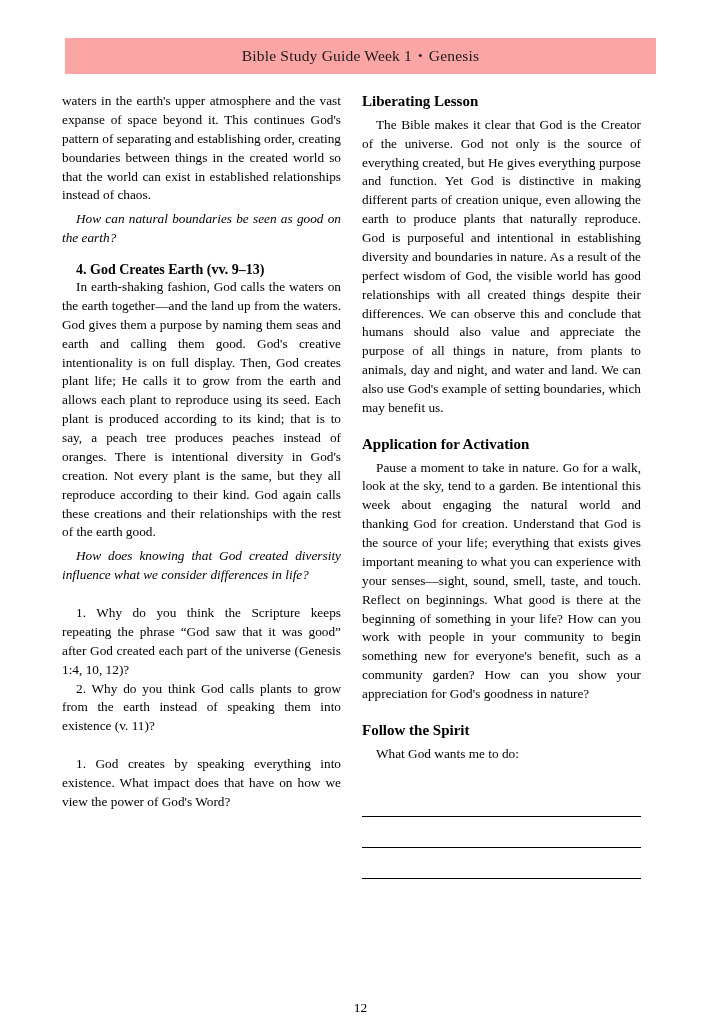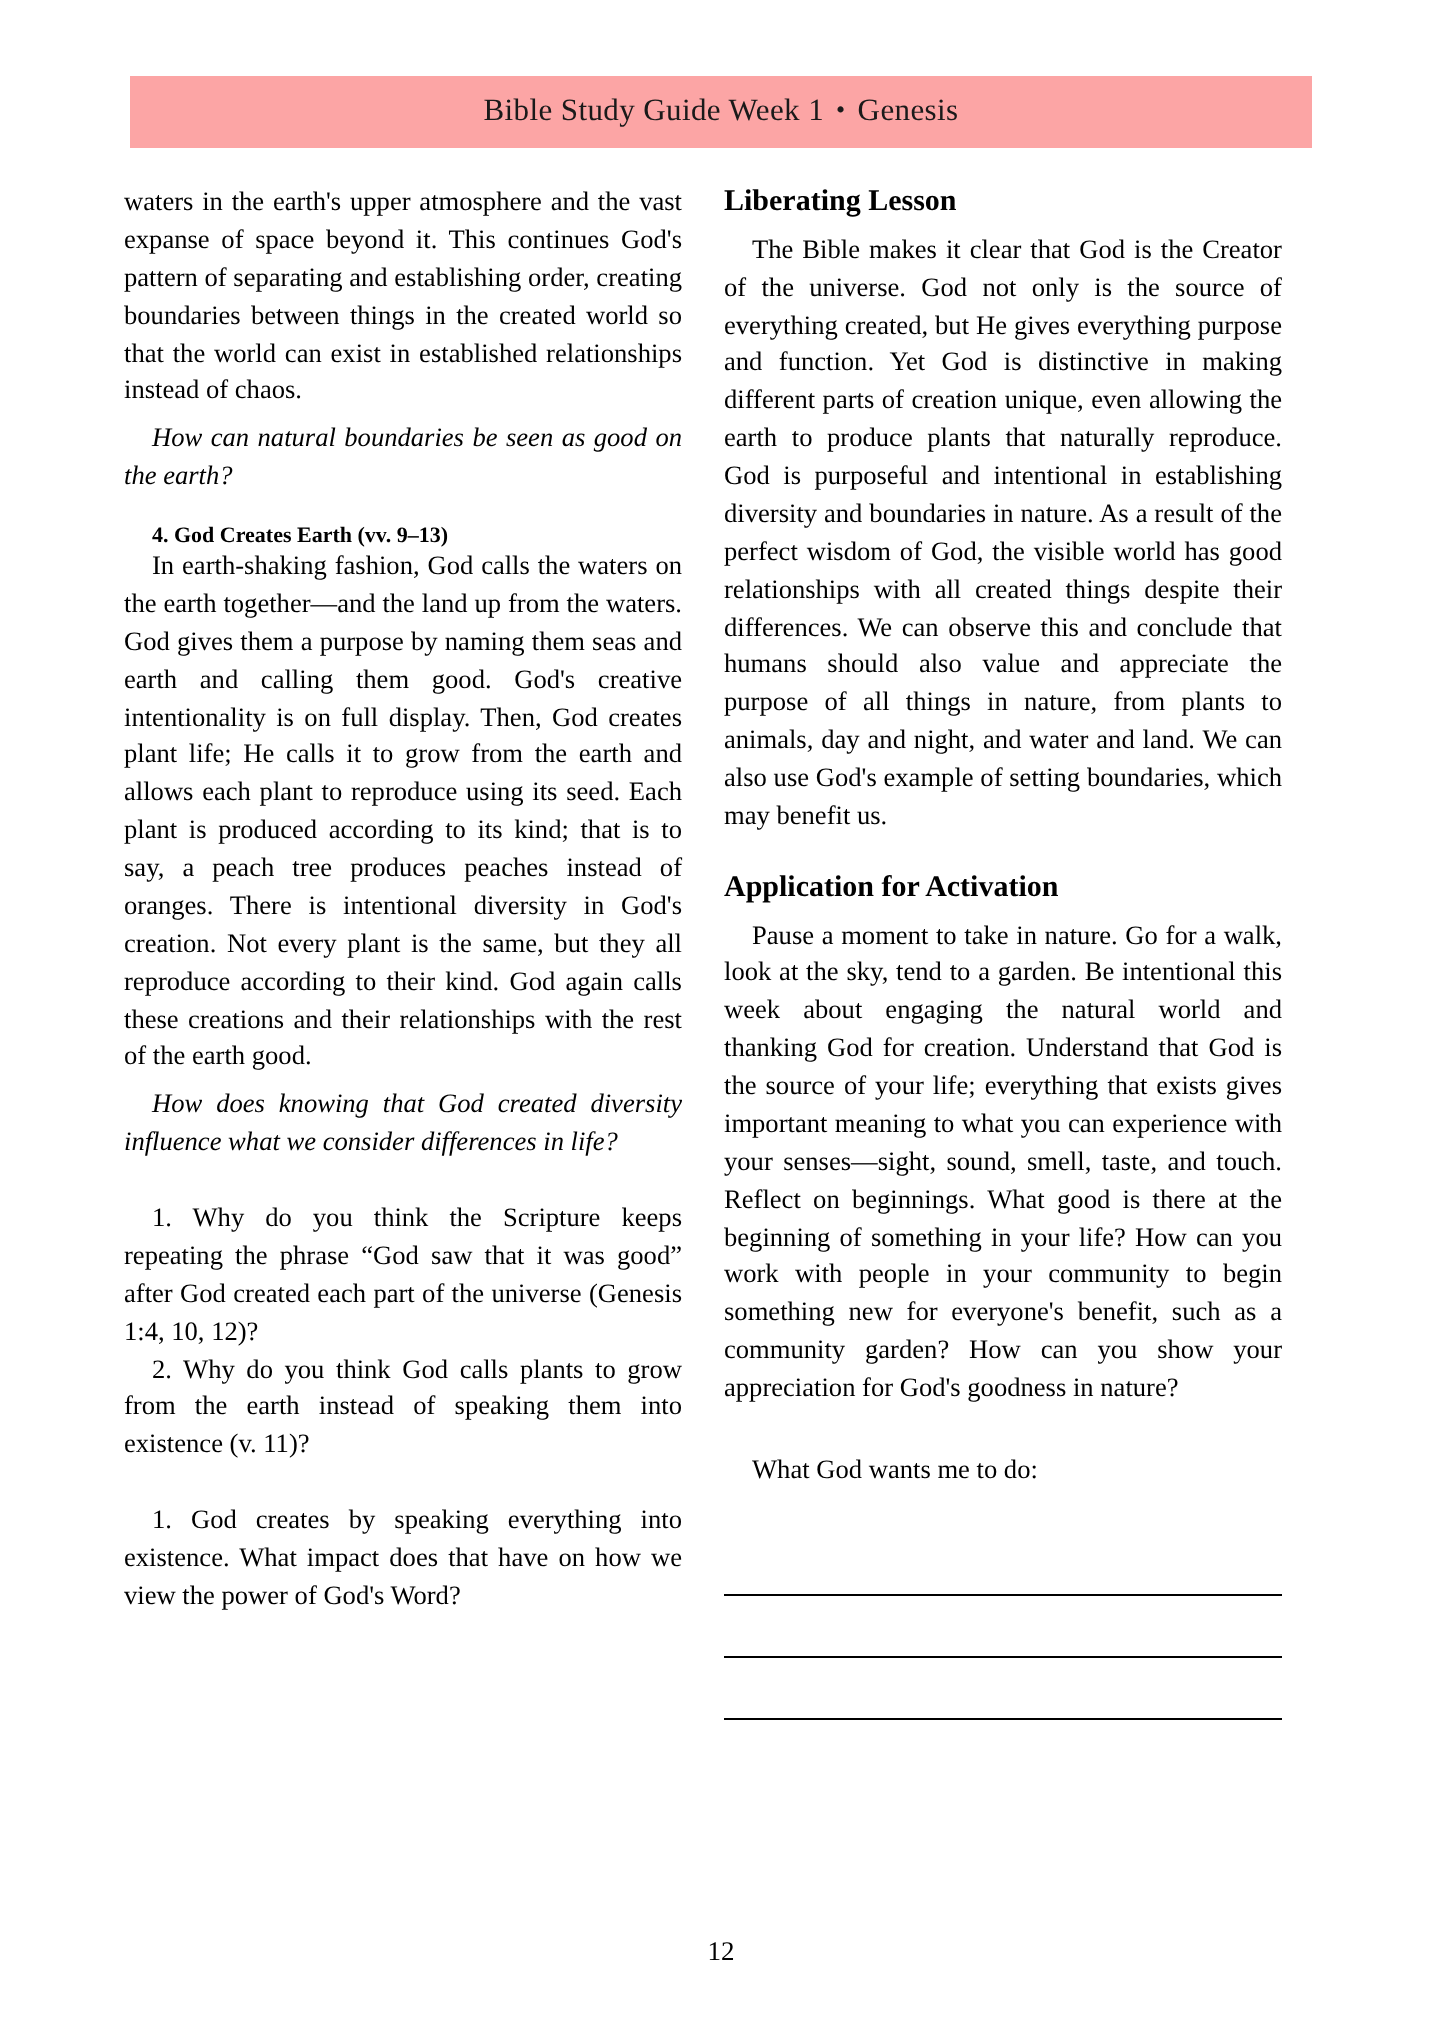--- a/index.html
+++ b/index.html
@@ -70,39 +70,39 @@
   }
   h2 {
     margin: 0;
     font-size: 15px;
     font-weight: bold;
     line-height: 1.25;
     text-align: left;
   }
   h3 {
     margin: 0;
-    font-size: 11px;
+    font-size: 14px;
     font-weight: bold;
     text-indent: 14px;
   }
   .sp-md { height: 14px; }
   .sp-lg { height: 17px; }
   .sp-xs { height: 5px; }
   .rule-group {
     margin-top: 22px;
   }
   .rule {
     border-bottom: 1px solid #000;
     height: 30px;
     width: 279px;
   }
   .folio {
     position: absolute;
     left: 0;
-    top: 968px;
+    top: 1000px;
     width: 721px;
     text-align: center;
     font-size: 13.5px;
   }
 </style>
 </head>
 <body>
 
 <div class="page">
 
@@ -134,20 +134,21 @@
 
     <div class="col">
       <h2>Liberating Lesson</h2>
       <div class="sp-xs"></div>
       <p class="indent">The Bible makes it clear that God is the Creator of the universe. God not only is the source of everything created, but He gives everything purpose and function. Yet God is distinctive in making different parts of creation unique, even allowing the earth to produce plants that naturally reproduce. God is purposeful and intentional in establishing diversity and boundaries in nature. As a result of the perfect wisdom of God, the visible world has good relationships with all created things despite their differences. We can observe this and conclude that humans should also value and appreciate the purpose of all things in nature, from plants to animals, day and night, and water and land. We can also use God's example of setting boundaries, which may benefit us.</p>
       <div class="sp-lg"></div>
       <h2>Application for Activation</h2>
       <div class="sp-xs"></div>
       <p class="indent">Pause a moment to take in nature. Go for a walk, look at the sky, tend to a garden. Be intentional this week about engaging the natural world and thanking God for creation. Understand that God is the source of your life; everything that exists gives important meaning to what you can experience with your senses—sight, sound, smell, taste, and touch. Reflect on beginnings. What good is there at the beginning of something in your life? How can you work with people in your community to begin something new for everyone's benefit, such as a community garden? How can you show your appreciation for God's goodness in nature?</p>
       <div class="sp-lg"></div>
+      <h2>Follow the Spirit</h2>
       <div class="sp-xs"></div>
       <p class="indent">What God wants me to do:</p>
       <div class="rule-group">
         <div class="rule"></div>
         <div class="rule"></div>
         <div class="rule"></div>
       </div>
     </div>
 
   </div>

